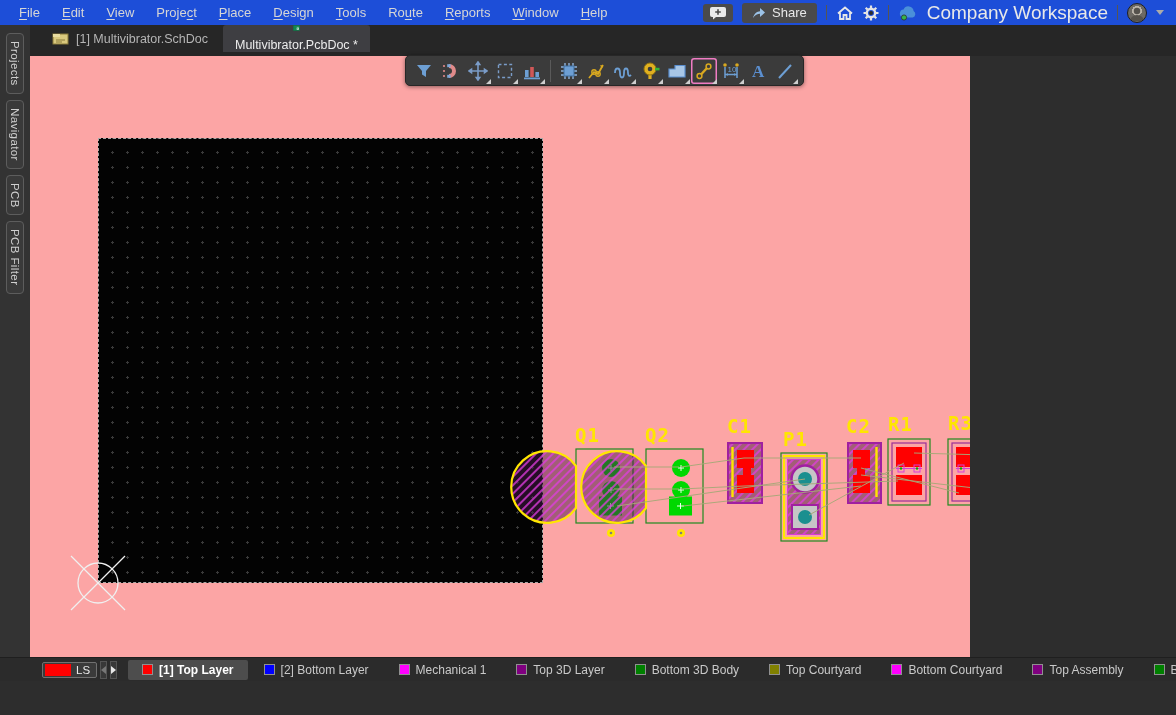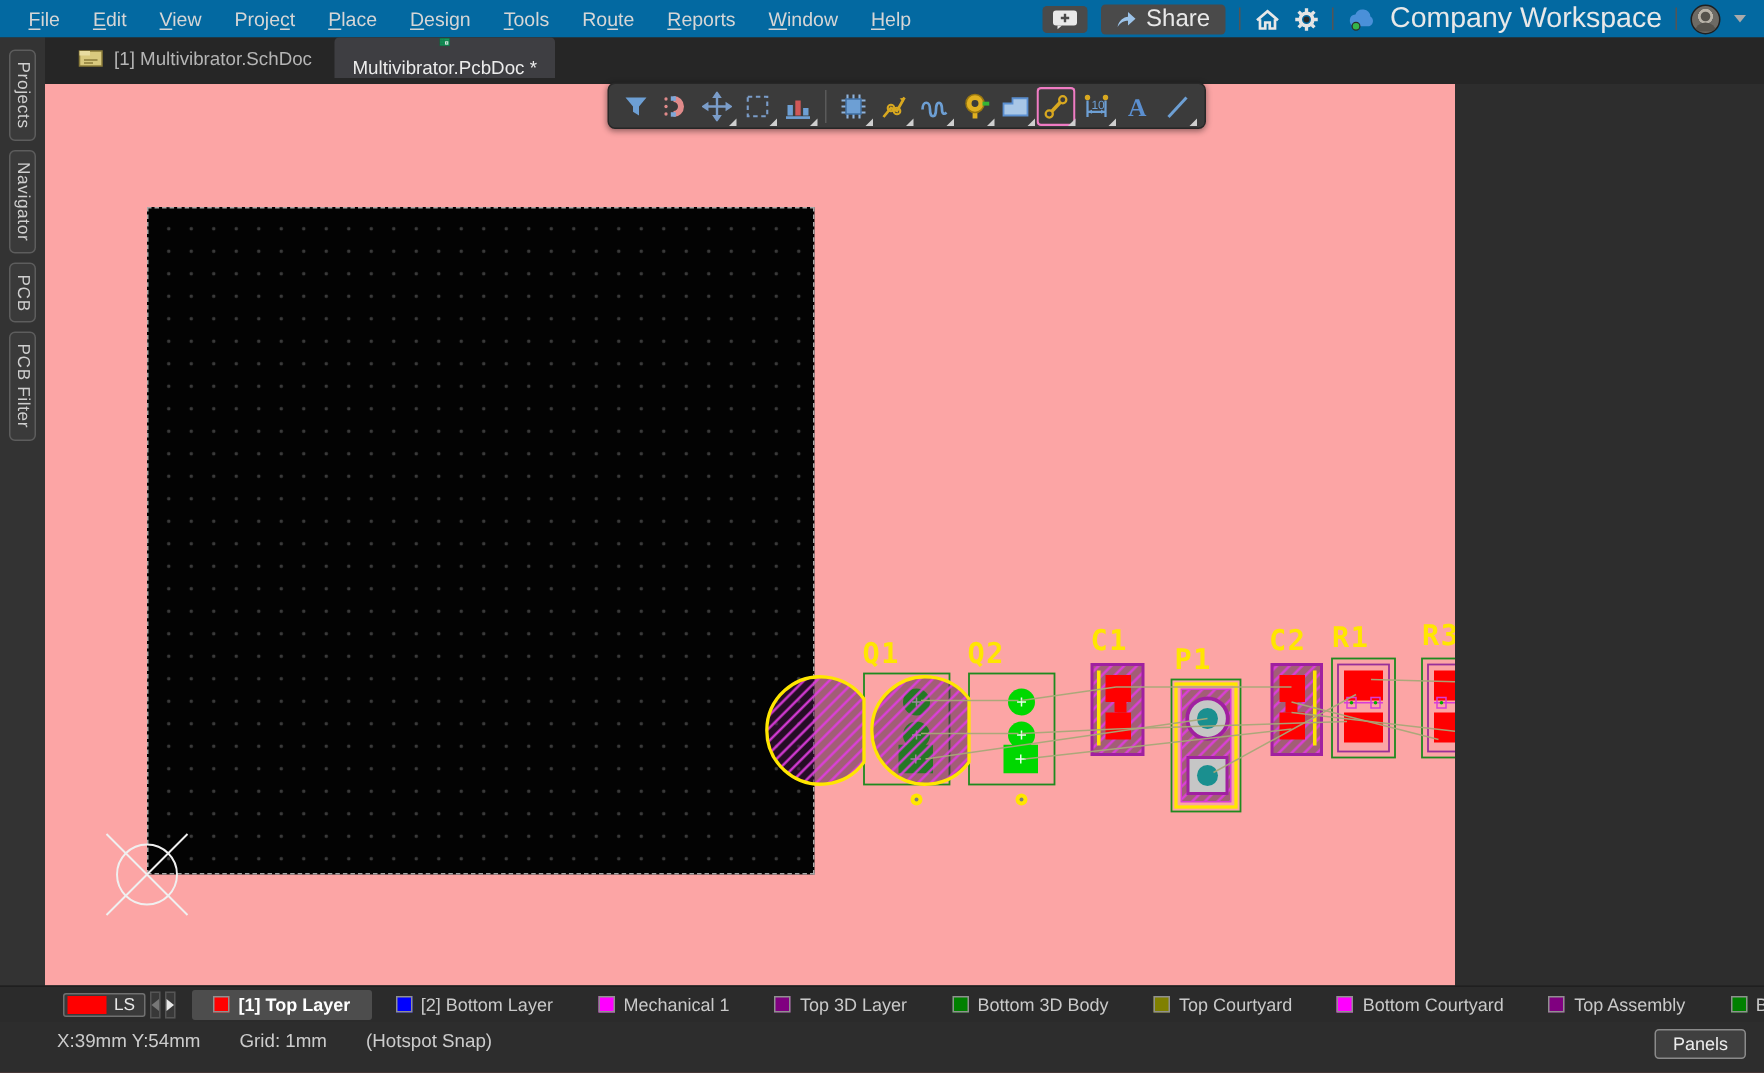--- a/index.html
+++ b/index.html
@@ -1,29 +1,29 @@
 <!DOCTYPE html>
 <html><head>
 <meta charset="utf-8">
 <style>
   * { box-sizing: border-box; margin: 0; padding: 0; }
   html,body { background:#1e1e1e; }
   body { font-family: "Liberation Sans", sans-serif; }
   .app { position:relative; width:1176px; height:715px; background:#2d2d2d; overflow:hidden; }
 
   
-  .menubar { position:absolute; left:0; top:0; width:1176px; height:25px; background:#0369a1;
+  .menubar { position:absolute; left:0; top:0; width:1176px; height:25px; background:#1d4ed8;
              display:flex; align-items:center; color:#d6d6d6; font-size:13px; }
   .menu-items { display:flex; align-items:center; padding-left:8px; }
   .menu-item { padding:0 11px; cursor:default; line-height:25px; }
   .menu-item u { text-underline-offset:2px; }
   .tb-right { margin-left:auto; display:flex; align-items:center; gap:9px; padding-right:12px; }
   .icon-btn { background:#4a4a4a; border-radius:3px; display:flex; align-items:center; justify-content:center; }
   .comment-btn { width:30px; height:18px; }
-  .share-btn { height:20px; padding:0 10px; gap:6px; color:#e8e8e8; font-size:16px; }
+  .share-btn { height:20px; padding:0 10px; gap:6px; color:#e8e8e8; font-size:13px; }
   .vsep { width:1px; height:15px; background:#555; }
   .ws-label { color:#e8e8e8; font-size:19px; }
   .avatar { width:20px; height:20px; border-radius:50%; background:radial-gradient(circle at 50% 38%, #b9b3a8 0 34%, #6d6a64 35% 100%); overflow:hidden; border:1px solid #1f1f1f; }
   .caret-down { width:0; height:0; border-left:4px solid transparent; border-right:4px solid transparent; border-top:5px solid #aaa; }
 
   
   .tabbar { position:absolute; left:30px; top:25px; width:1146px; height:31px; background:#262626;
             display:flex; align-items:flex-start; padding-left:10px; gap:3px; }
   .doc-tab { height:27px; display:flex; align-items:center; gap:7px; padding:0 12px; font-size:12.5px;
              color:#b5b5b5; border-radius:3px 3px 0 0; cursor:default; }
@@ -463,20 +463,14 @@
           <span class="layer-swatch" style="background: rgb(128, 0, 128);"></span>
           <span>Top Assembly</span>
         </div>
         <div class="layer-tab">
           <span class="layer-swatch" style="background: rgb(0, 128, 0);"></span>
           <span>Bottom Assembly</span>
         </div>
       </div>
   </div>
 
-  <div class="statusbar">
-    <span class="seg">X:39mm Y:54mm</span>
-    <span class="seg">Grid: 1mm</span>
-    <span class="seg">(Hotspot Snap)</span>
-    <button class="panels-btn">Panels</button>
-  </div>
 
 </div>
 
 </body></html>

